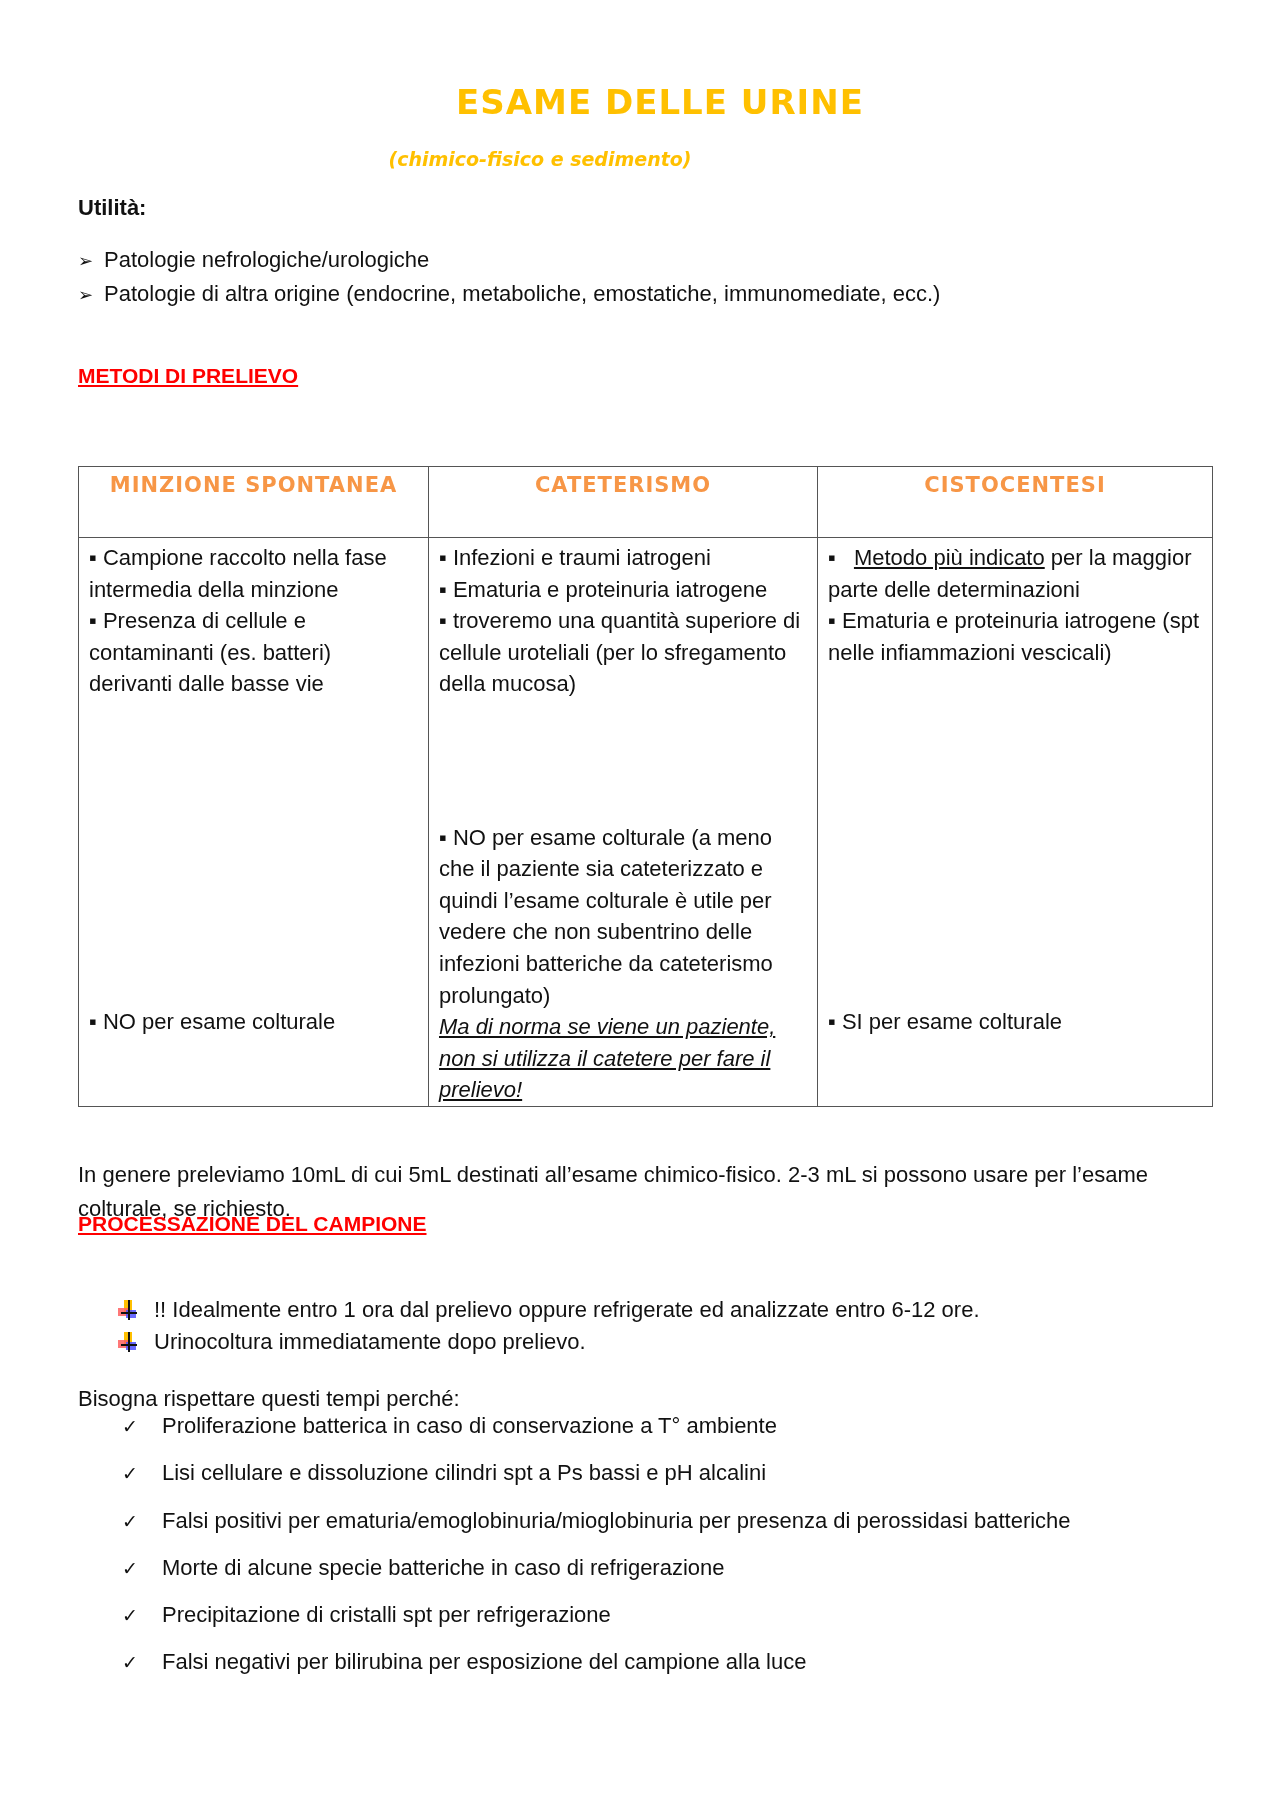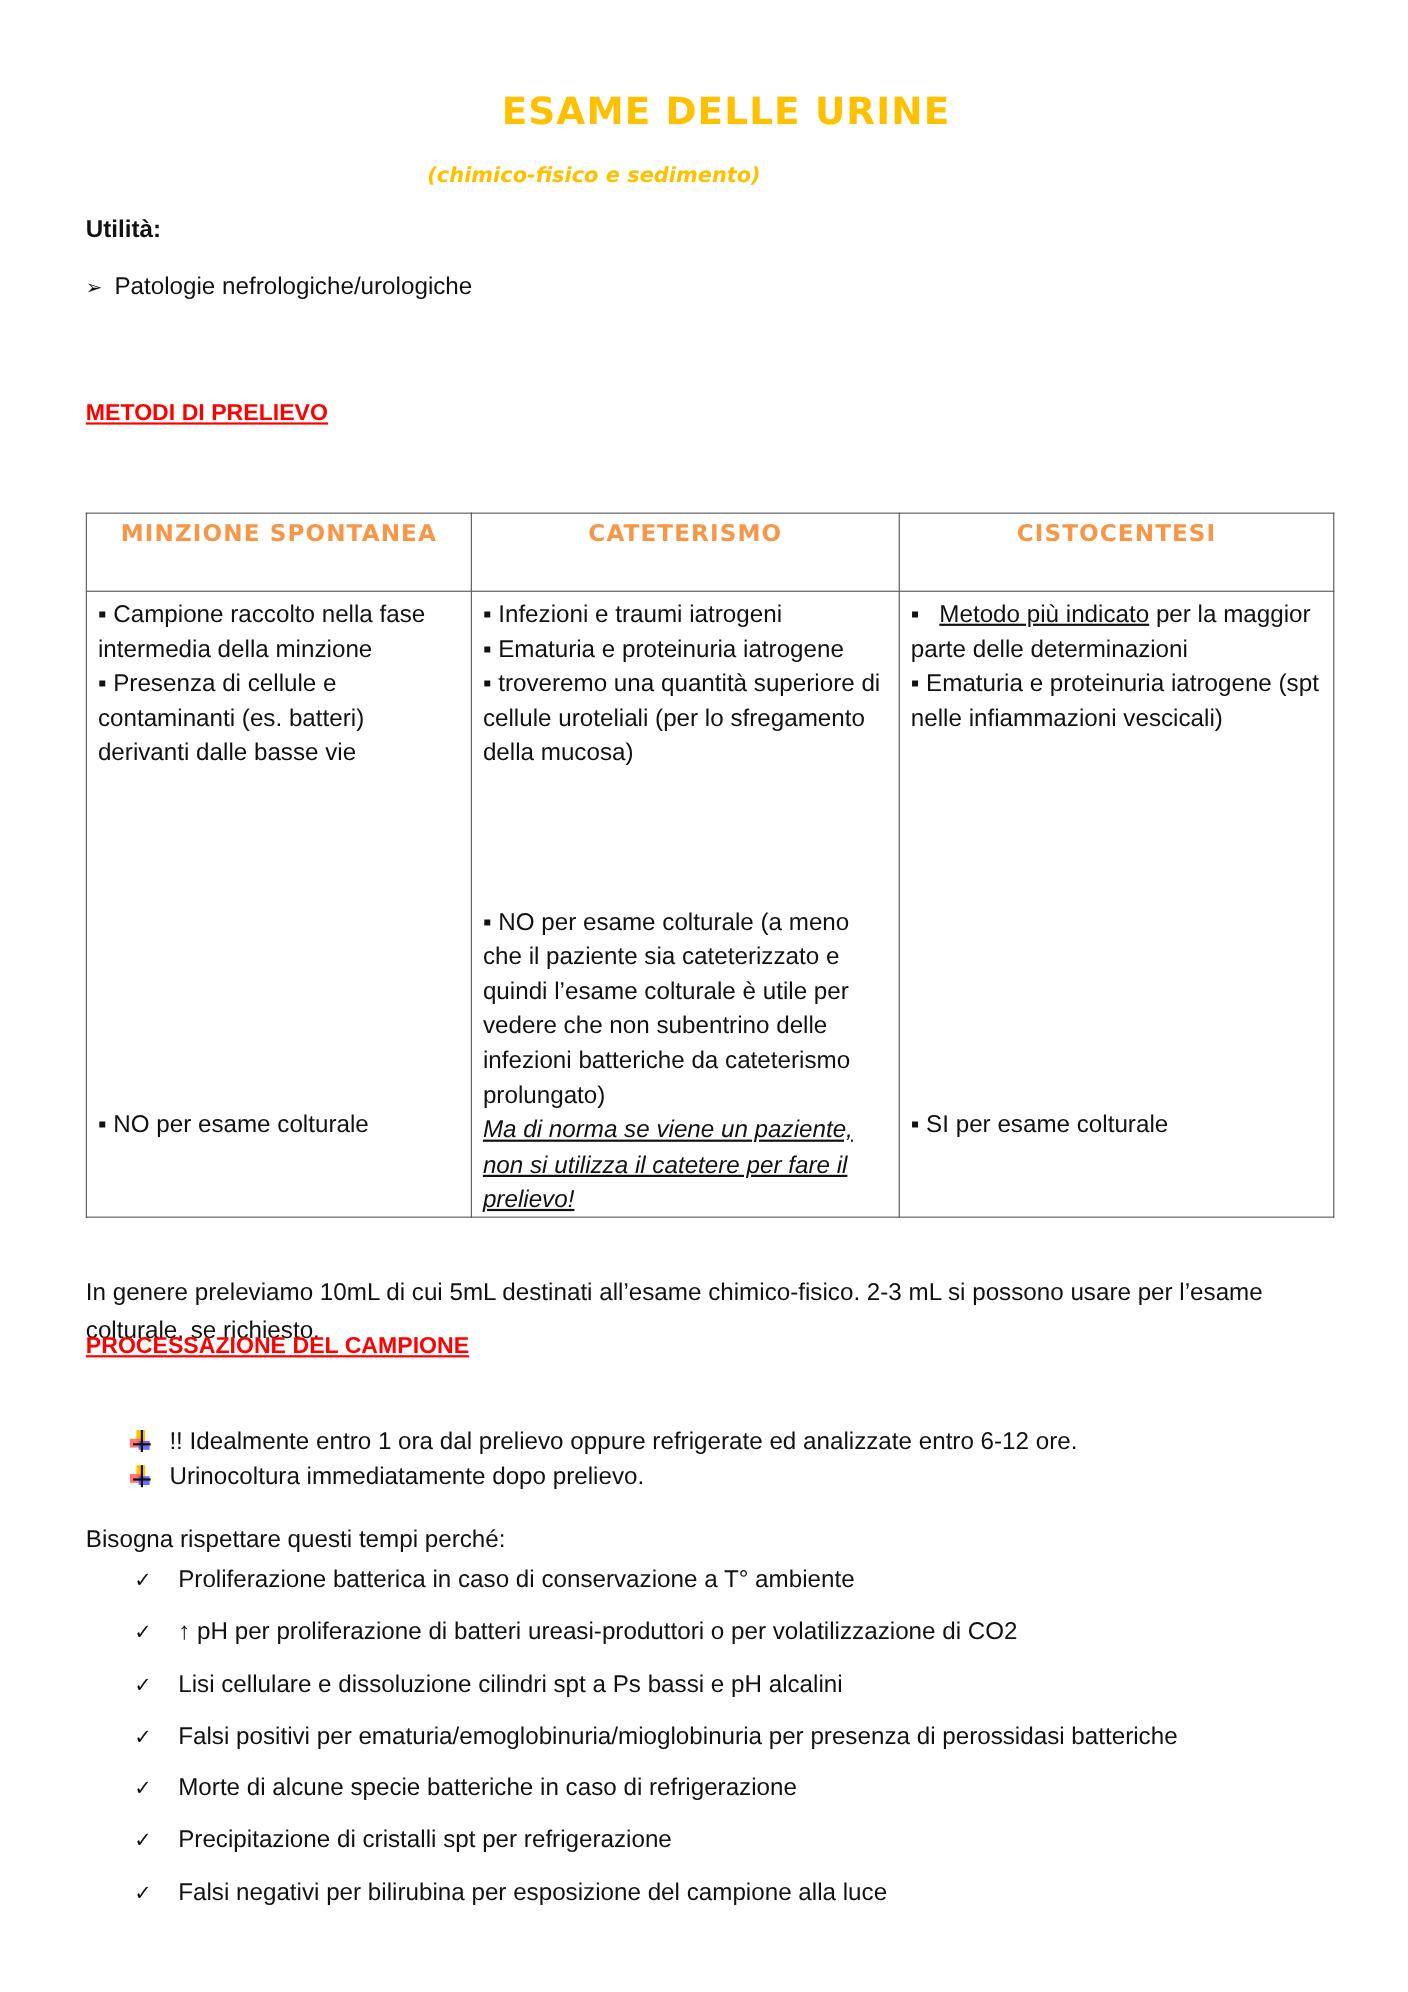--- a/index.html
+++ b/index.html
@@ -48,32 +48,33 @@
   .star-list { position: absolute; left: 118px; top: 1294px; list-style: none; margin: 0; padding: 0; }
   .star-list li { height: 32px; line-height: 32px; white-space: nowrap; }
   .star-icon { display: inline-block; position: relative; width: 20px; height: 20px; margin-right: 16px; vertical-align: -3px; }
   .star-icon .y { position: absolute; left: 6px; top: 0; width: 8px; height: 12px; background: #ffc000; }
   .star-icon .r { position: absolute; left: 0; top: 8px; width: 10px; height: 8px; background: #ff6060; opacity: .85; }
   .star-icon .b { position: absolute; left: 8px; top: 10px; width: 10px; height: 8px; background: #5050ff; opacity: .85; }
   .star-icon .v { position: absolute; left: 10px; top: 0; width: 2px; height: 20px; background: #111; }
   .star-icon .h { position: absolute; left: 3px; top: 12px; width: 16px; height: 2px; background: #111; }
   .bisogna { position: absolute; left: 78px; top: 1386px; }
   .check-list { position: absolute; left: 122px; top: 1414px; list-style: none; margin: 0; padding: 0; }
-  .check-list li { height: 47.3px; line-height: 44px; white-space: nowrap; }
+  .check-list li { height: 47.3px; line-height: 24px; white-space: nowrap; }
   .check-list .ck { display: inline-block; width: 40px; font-family: "DejaVu Sans", sans-serif; font-size: 19px; }
 </style>
 </head>
 <body>
 
 <div class="title">ESAME DELLE URINE</div>
 <div class="subtitle">(chimico-fisico e sedimento)</div>
 
 <div class="h-utilita">Utilità:</div>
 <ul class="arrow-list">
   <li><span class="arr">➢</span><span>Patologie nefrologiche/urologiche</span></li>
+  <li><span class="arr">➢</span><span>Patologie di altra origine (endocrine, metaboliche, emostatiche, immunomediate, ecc.)</span></li>
 </ul>
 
 <div class="section-h" style="top:364px;">METODI DI PRELIEVO</div>
 
 <table class="methods">
   <colgroup>
       <col style="width:350px">
       <col style="width:389px">
       <col style="width:395px">
     </colgroup>
@@ -122,19 +123,18 @@
     <span class="star-icon"><span class="y"></span><span class="r"></span><span class="b"></span><span class="v"></span><span class="h"></span></span><span>!! Idealmente entro 1 ora dal prelievo oppure refrigerate ed analizzate entro 6-12 ore.</span>
   </li>
   <li>
     <span class="star-icon"><span class="y"></span><span class="r"></span><span class="b"></span><span class="v"></span><span class="h"></span></span><span>Urinocoltura immediatamente dopo prelievo.</span>
   </li>
 </ul>
 
 <div class="bisogna">Bisogna rispettare questi tempi perché:</div>
 <ul class="check-list">
   <li><span class="ck">✓</span><span>Proliferazione batterica in caso di conservazione a T° ambiente</span></li>
-  <li><span class="ck">✓</span><span>↑ pH per proliferazione di batteri ureasi-produttori o per volatilizzazione di CO2</span></li>
   <li><span class="ck">✓</span><span>Lisi cellulare e dissoluzione cilindri spt a Ps bassi e pH alcalini</span></li>
   <li><span class="ck">✓</span><span>Falsi positivi per ematuria/emoglobinuria/mioglobinuria per presenza di perossidasi batteriche</span></li>
   <li><span class="ck">✓</span><span>Morte di alcune specie batteriche in caso di refrigerazione</span></li>
   <li><span class="ck">✓</span><span>Precipitazione di cristalli spt per refrigerazione</span></li>
   <li><span class="ck">✓</span><span>Falsi negativi per bilirubina per esposizione del campione alla luce</span></li>
 </ul>
 
 </body></html>

